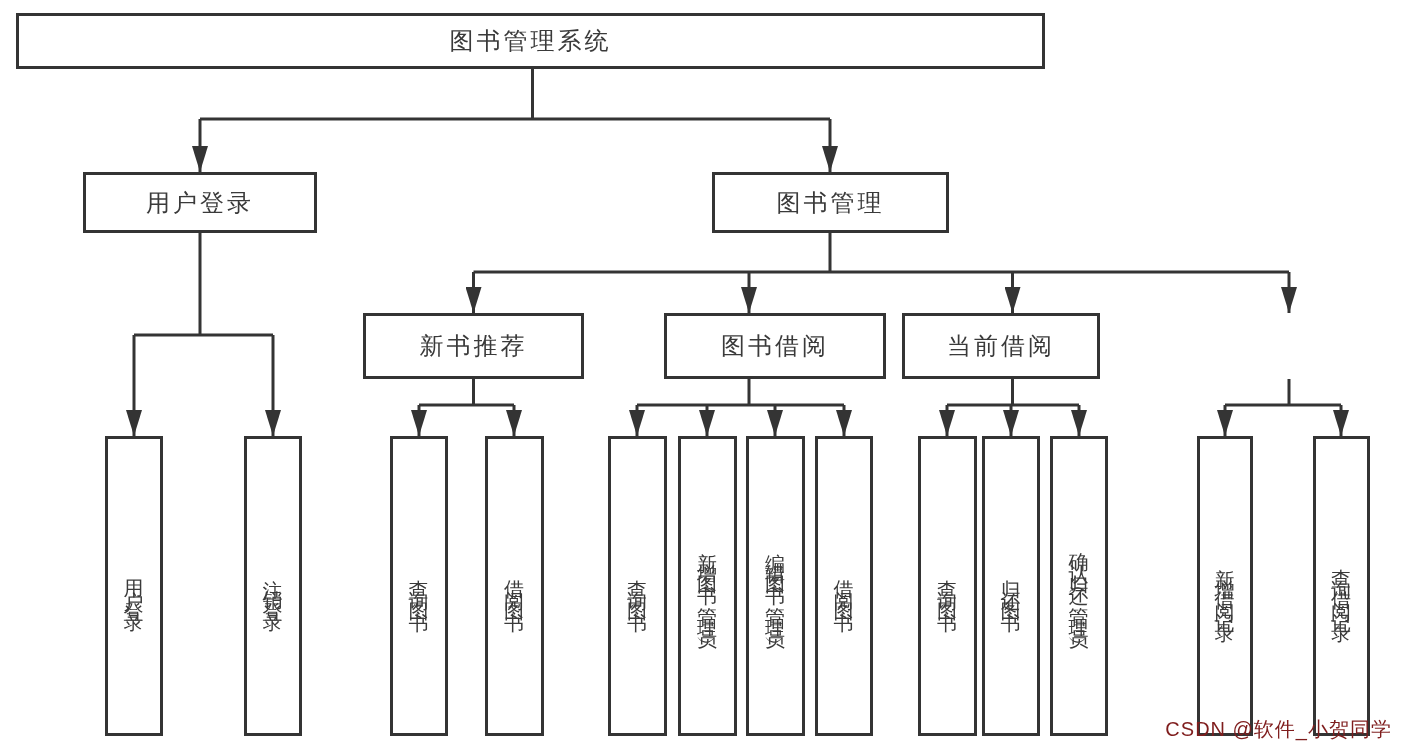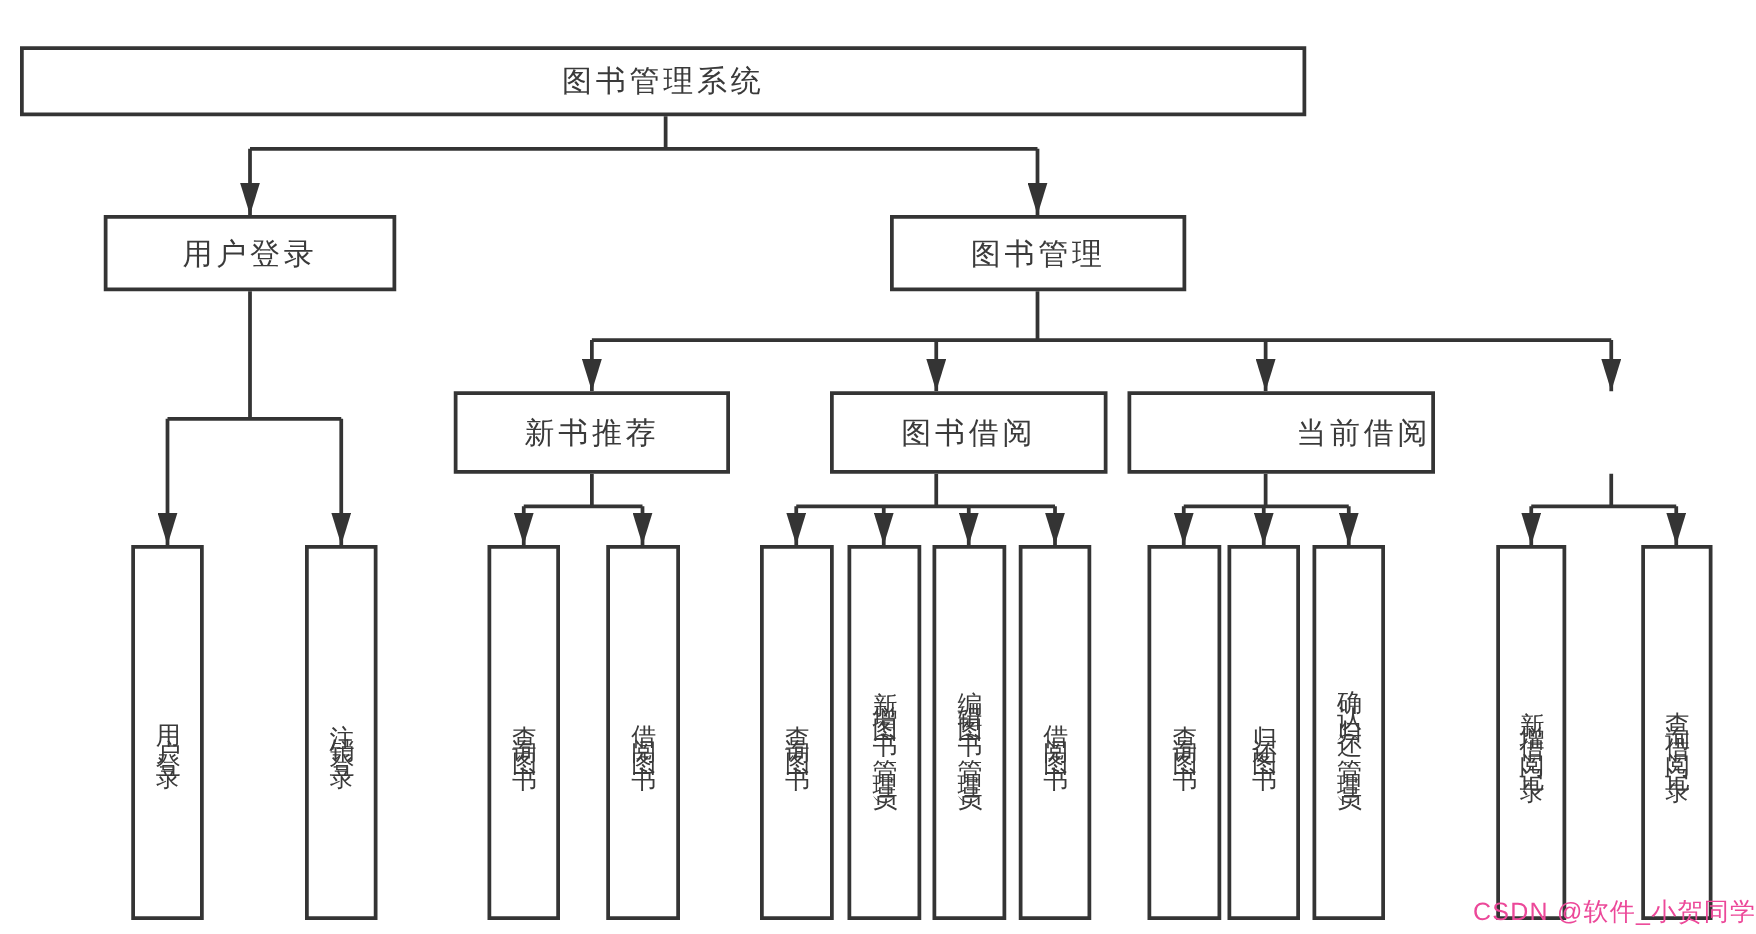--- a/index.html
+++ b/index.html
@@ -35,48 +35,48 @@
   .vlabel {
     writing-mode: vertical-rl;
     text-orientation: mixed;
     font-size: 20px;
     line-height: 1;
     letter-spacing: 11px;
     color: #3a3a3a;
     white-space: nowrap;
   }
   
-  .b-root  { left: 16px;   top: 13px;  width: 1029px; height: 56px; margin-top: 24px; }
+  .b-root  { left: 16px;   top: 13px;  width: 1029px; height: 56px; }
   .b-login { left: 83px;   top: 172px; width: 234px;  height: 61px; }
   .b-mgmt  { left: 712px;  top: 172px; width: 237px;  height: 61px; }
   .b-l3-1  { left: 363px;  top: 313px; width: 221px;  height: 66px; }
   .b-l3-2  { left: 664px;  top: 313px; width: 222px;  height: 66px; }
-  .b-l3-3  { left: 902px;  top: 313px; width: 246px;  height: 66px; justify-content: flex-end; }
+  .b-l3-3  { left: 902px;  top: 313px; width: 198px;  height: 66px; }
   .b-l3-4  { left: 1179px; top: 313px; width: 220px;  height: 66px; }
   
   .leaf { top: 436px; height: 300px; }
   .lf-1  { left: 105px;  width: 58px; }
   .lf-2  { left: 244px;  width: 58px; }
   .lf-3  { left: 390px;  width: 58px; }
   .lf-4  { left: 485px;  width: 59px; }
   .lf-5  { left: 608px;  width: 59px; }
   .lf-6  { left: 678px;  width: 59px; }
   .lf-7  { left: 746px;  width: 59px; }
   .lf-8  { left: 815px;  width: 58px; }
   .lf-9  { left: 918px;  width: 59px; }
   .lf-10 { left: 982px;  width: 58px; }
   .lf-11 { left: 1050px; width: 58px; }
   .lf-12 { left: 1197px; width: 56px; }
   .lf-13 { left: 1313px; width: 57px; }
   #watermark {
     position: absolute;
-    right: 0;
+    right: 13px;
     bottom: 4px;
     font-size: 20px;
-    color: #ec4899;
+    color: #7f1d1d;
     letter-spacing: 1px;
     z-index: 3;
     white-space: nowrap;
   }
 </style>
 </head>
 <body>
 
 <div id="canvas">
 

